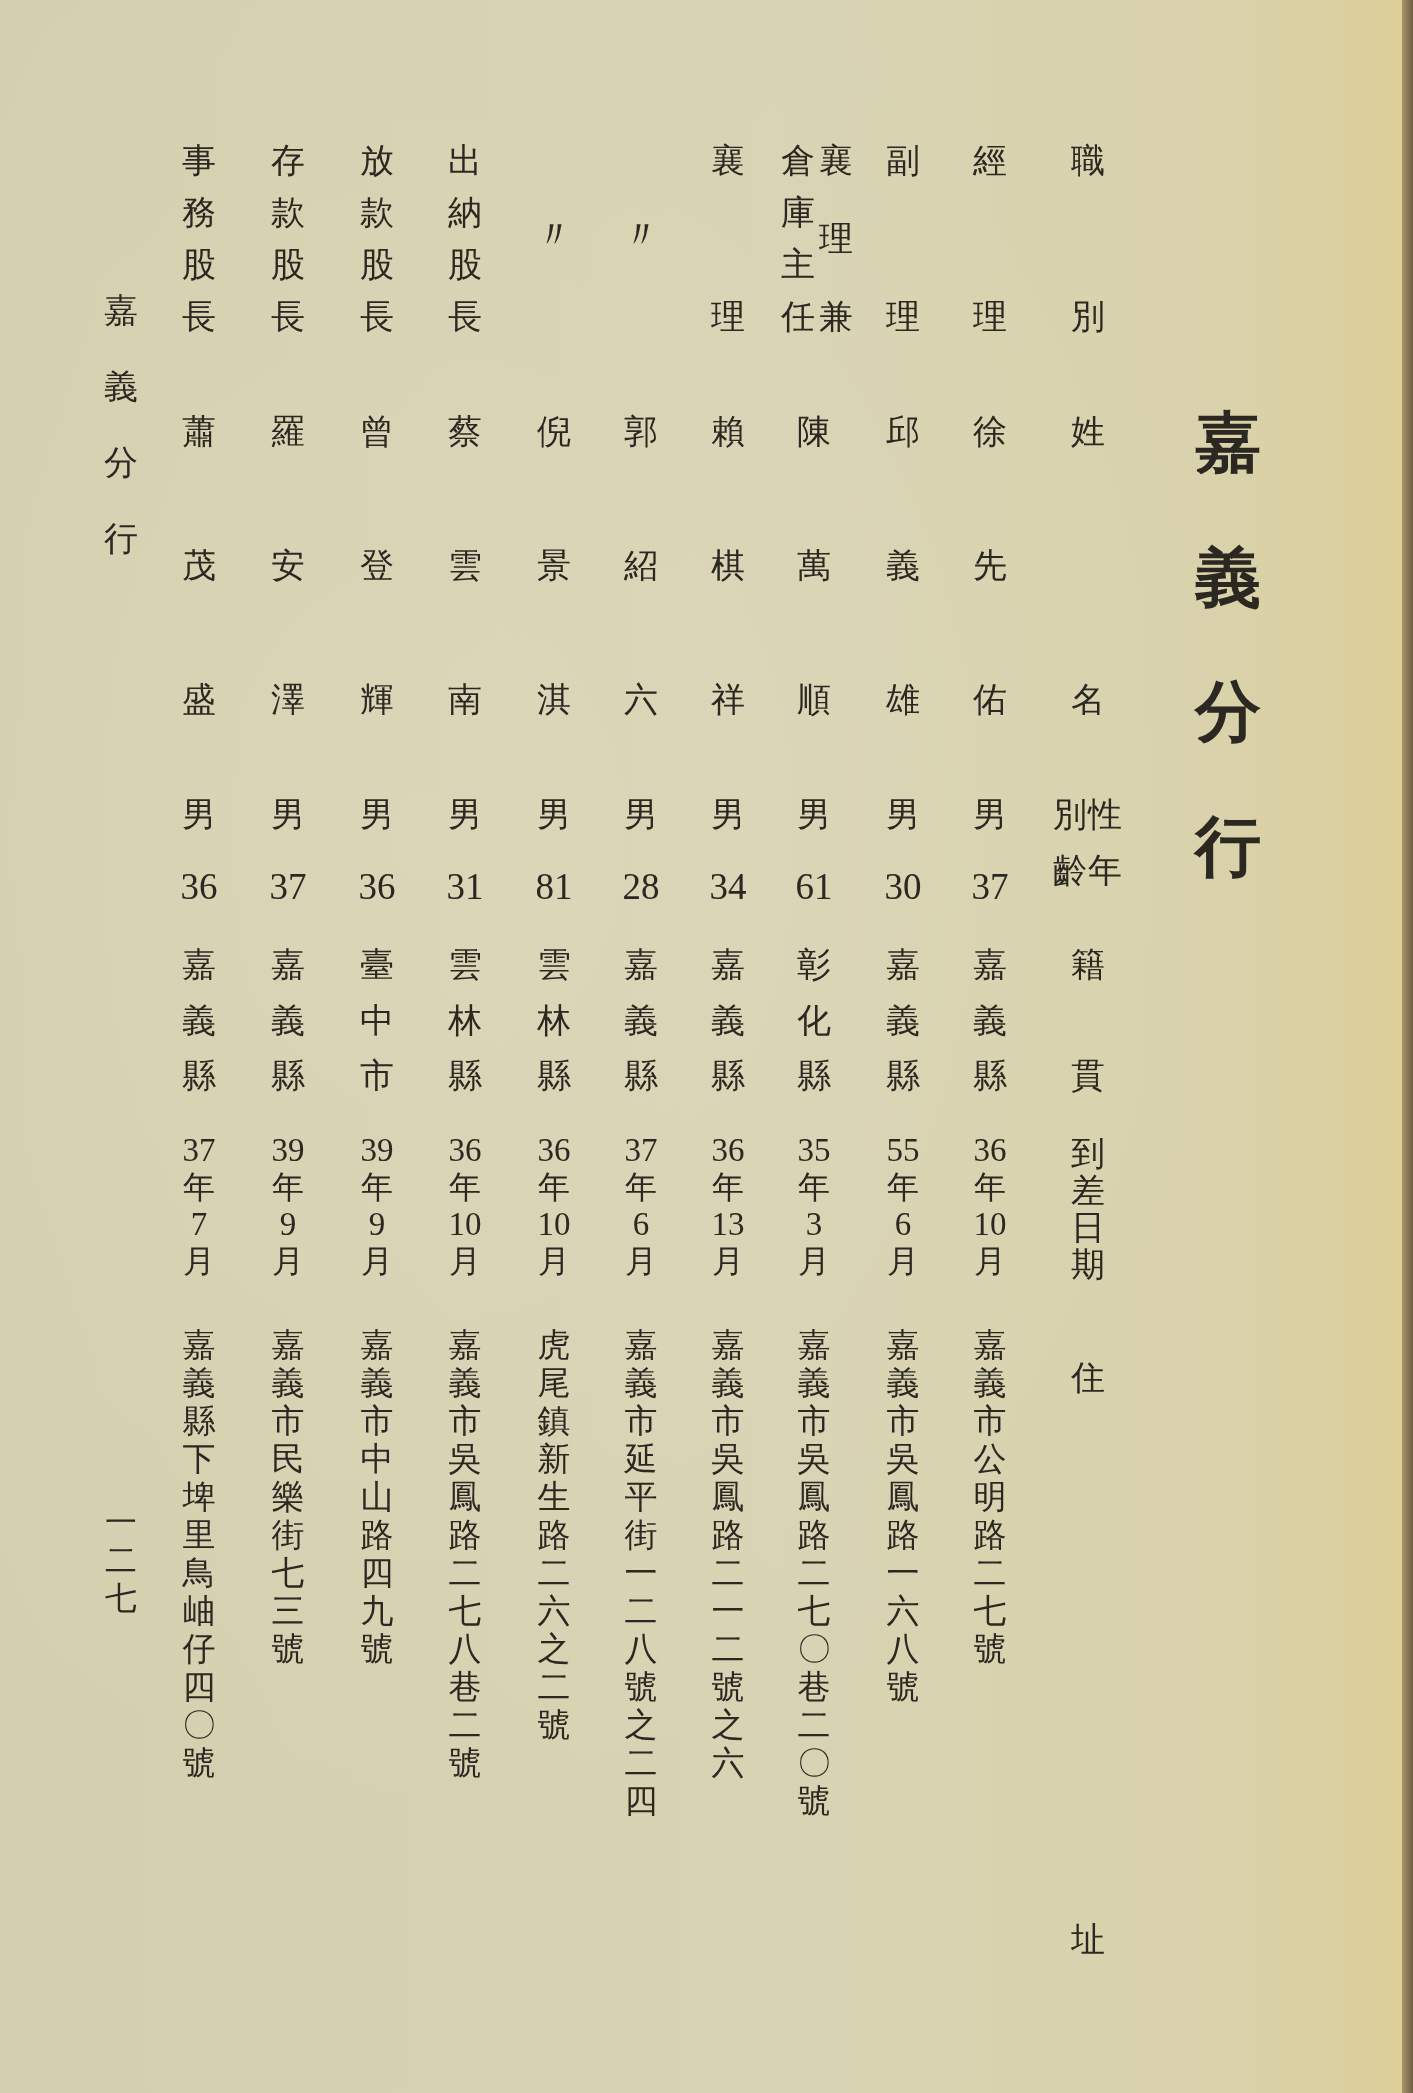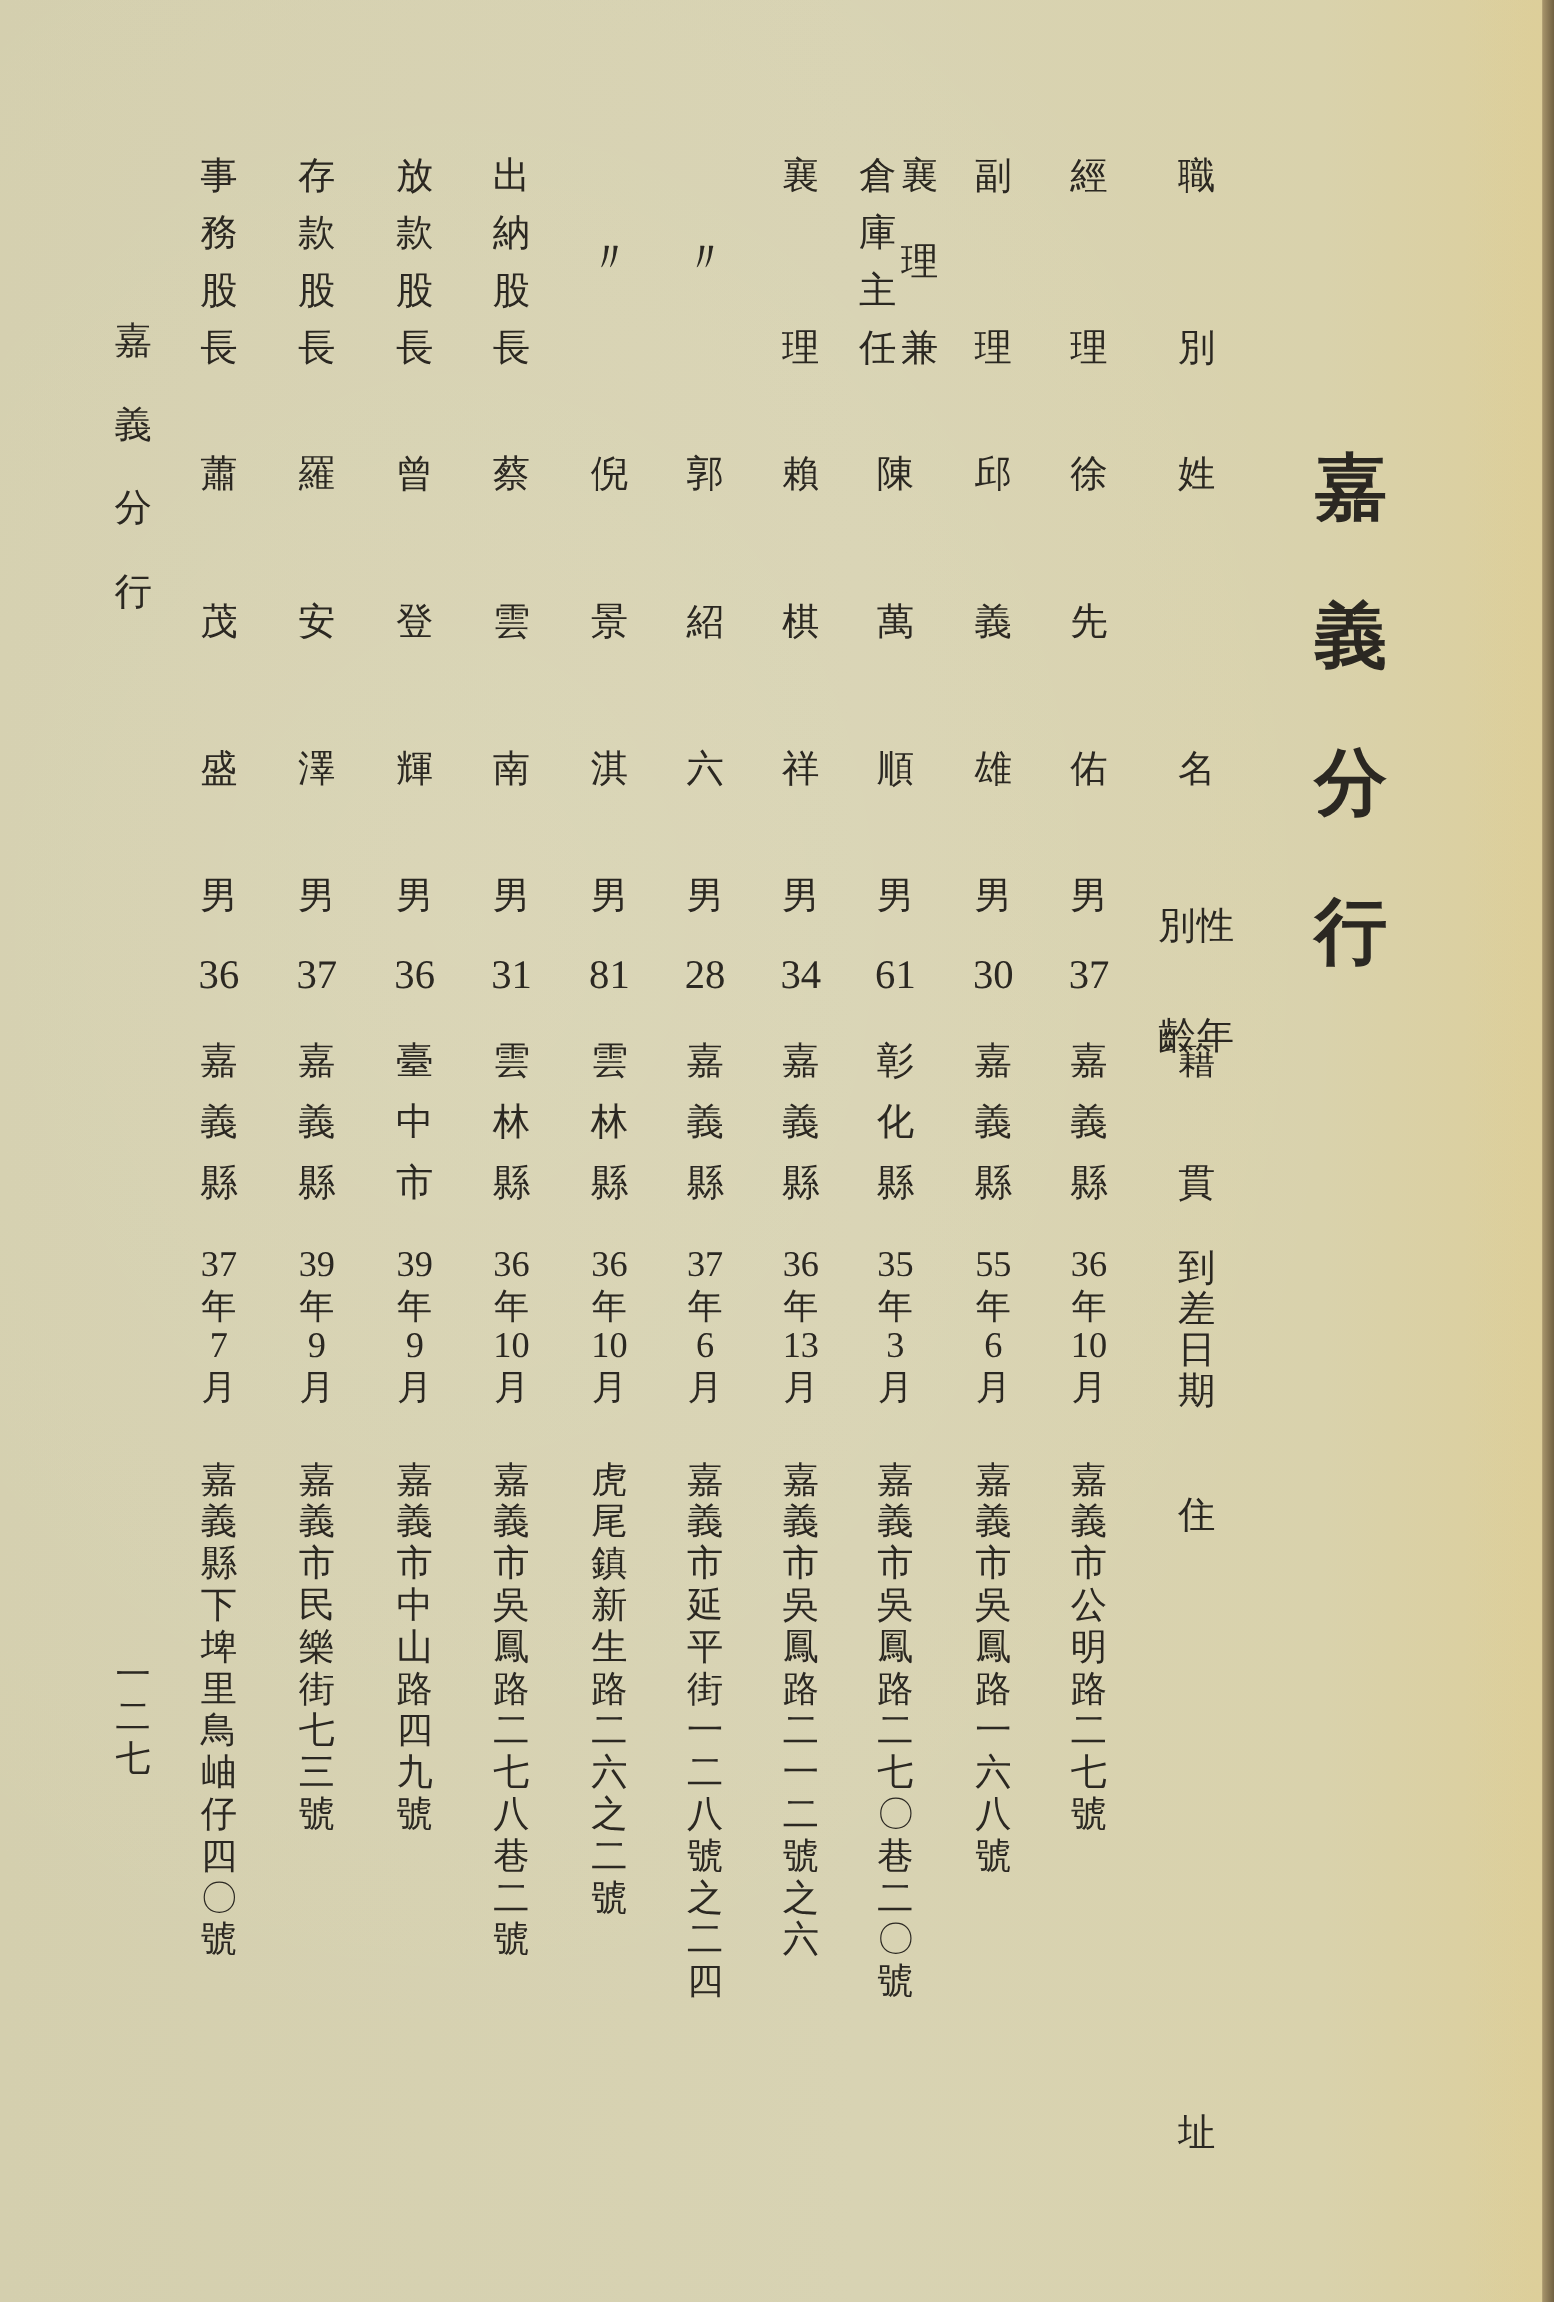--- a/index.html
+++ b/index.html
@@ -38,22 +38,22 @@
     display: flex; flex-direction: column; align-items: center; justify-content: space-between;
     font-size: 34px; line-height: 34px;
   }
   .sub .ch { display: block; height: 34px; line-height: 34px; }
   .sub.r { left: calc(50% + 2px); }
   .sub.l { left: calc(50% - 36px); }
   .sub.r { justify-content: space-between; }
   .cell { position: absolute; left: 0; right: 0; text-align: center; }
   .sex { top: 797px; font-size: 34px; line-height: 34px; }
   .age { top: 868px; font-family: "Liberation Serif", serif; font-size: 37px; line-height: 37px; }
-  .agehdr { top: 897px; font-size: 34px; line-height: 34px; }
-  .hpair { direction: rtl; unicode-bidi: bidi-override; letter-spacing: 1px; margin-top: 28px; }
+  .agehdr { top: 853px; font-size: 34px; line-height: 34px; }
+  .hpair { direction: rtl; unicode-bidi: bidi-override; letter-spacing: 1px; }
   .date {
     position: absolute; left: 0; right: 0; top: 1132px;
     display: flex; flex-direction: column; align-items: center;
   }
   .date span { display: block; height: 37px; line-height: 37px; }
   .date .num { font-family: "Liberation Serif", serif; font-size: 33px; }
   .date .unit { font-size: 32px; }
   .datehdr {
     position: absolute; left: 0; right: 0; top: 1135px;
     display: flex; flex-direction: column; align-items: center; font-size: 34px;

